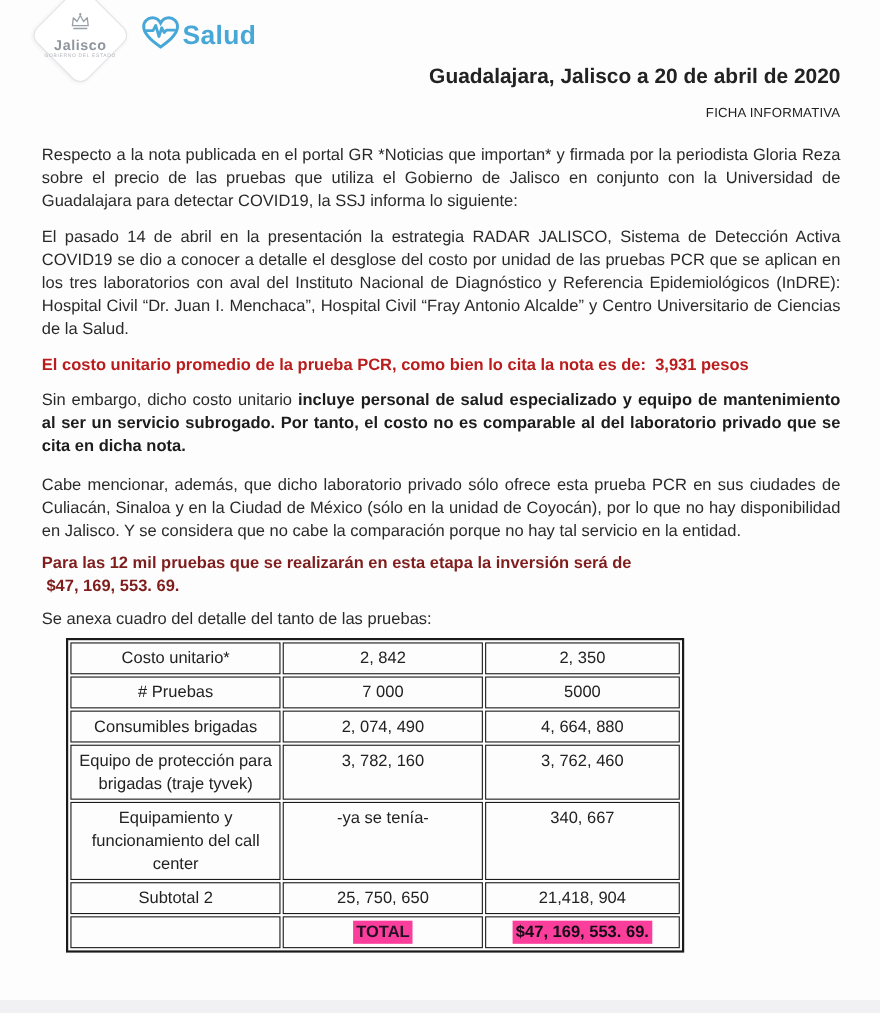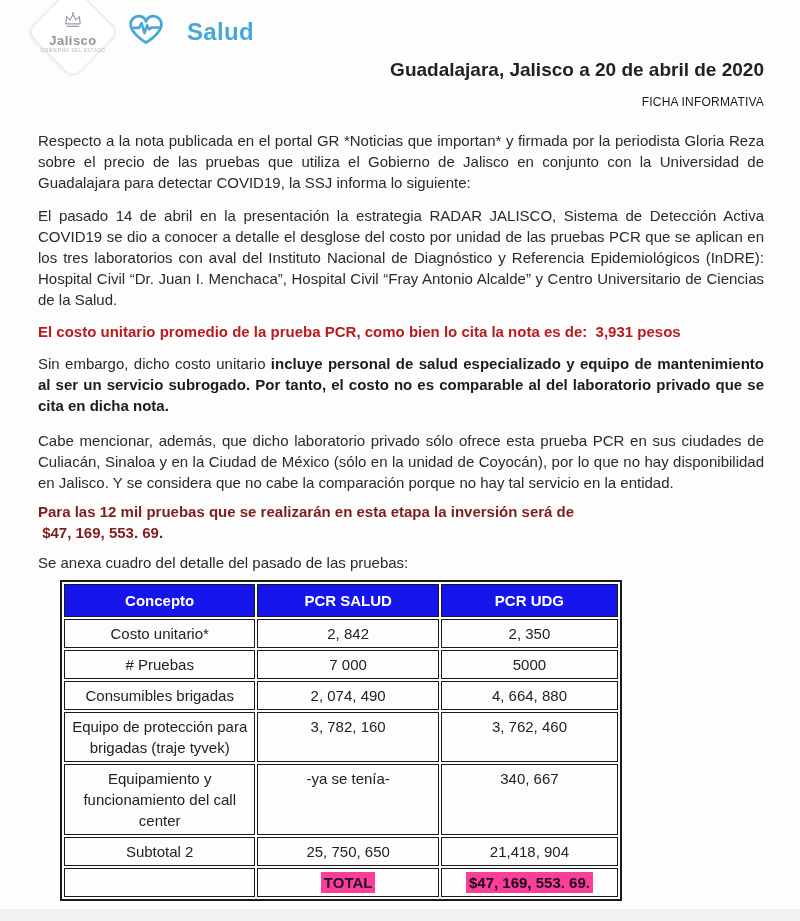--- a/index.html
+++ b/index.html
@@ -26,21 +26,21 @@
   }
   .diamond-content{
     position:absolute;left:50%;top:50%;
     transform:translate(-50%,-50%) rotate(-45deg);
     text-align:center;width:80px;
   }
   .jalisco-name{font-size:13px;font-weight:bold;color:#8f959d;letter-spacing:.5px;line-height:13px;}
   .jalisco-tagline{font-size:4.5px;color:#b0b4ba;letter-spacing:.6px;margin-top:1px;}
   .salud-logo{
     position:absolute;left:128px;top:14px;
-    display:flex;align-items:center;gap:23px;
+    display:flex;align-items:center;gap:2px;
   }
   .salud-name{font-size:24px;font-weight:bold;color:#47A8D8;letter-spacing:.3px;}
 
   
   .content{padding:0 36px 0 38px;}
   .date-line{
     text-align:right;font-weight:bold;font-size:19px;
     margin-top:4px;line-height:16px;
   }
   .doc-title{
@@ -125,34 +125,29 @@
 
     <p class="p1 just">Respecto a la nota publicada en el portal GR *Noticias que importan* y firmada por la periodista Gloria Reza sobre el precio de las pruebas que utiliza el Gobierno de Jalisco en conjunto con la Universidad de Guadalajara para detectar COVID19, la SSJ informa lo siguiente:</p>
     <p class="p2 just">El pasado 14 de abril en la presentación la estrategia RADAR JALISCO, Sistema de Detección Activa COVID19 se dio a conocer a detalle el desglose del costo por unidad de las pruebas PCR que se aplican en los tres laboratorios con aval del Instituto Nacional de Diagnóstico y Referencia Epidemiológicos (InDRE): Hospital Civil “Dr. Juan I. Menchaca”, Hospital Civil “Fray Antonio Alcalde” y Centro Universitario de Ciencias de la Salud.</p>
     <p class="p3">El costo unitario promedio de la prueba PCR, como bien lo cita la nota es de:&nbsp; 3,931 pesos</p>
     <p class="p4 just"><span>Sin embargo, dicho costo unitario </span><span class="bold-run">incluye personal de salud especializado y equipo de mantenimiento al ser un servicio subrogado. Por tanto, el costo no es comparable al del laboratorio privado que se cita en dicha nota.</span></p>
     <p class="p5 just">Cabe mencionar, además, que dicho laboratorio privado sólo ofrece esta prueba PCR en sus ciudades de Culiacán, Sinaloa y en la Ciudad de México (sólo en la unidad de Coyocán), por lo que no hay disponibilidad en Jalisco. Y se considera que no cabe la comparación porque no hay tal servicio en la entidad.</p>
     <p class="p6">
       <span>Para las 12 mil pruebas que se realizarán en esta etapa la inversión será de</span><br>
       <span>&nbsp;$47, 169, 553. 69.</span>
     </p>
-    <p class="p7">Se anexa cuadro del detalle del pasado de las pruebas:</p>
+    <p class="p7">Se anexa cuadro del detalle del tanto de las pruebas:</p>
 
     <table class="cost">
       <colgroup>
           <col style="width:34.8%">
           <col style="width:33%">
           <col style="width:32.2%">
         </colgroup>
       <tbody>
-          <tr>
-        <th>Concepto</th>
-        <th>PCR SALUD</th>
-        <th>PCR UDG</th>
-      </tr>
       <tr>
         <td>Costo unitario*</td>
         <td>2, 842</td>
         <td>2, 350</td>
       </tr>
       <tr>
         <td># Pruebas</td>
         <td>7 000</td>
         <td>5000</td>
       </tr>

